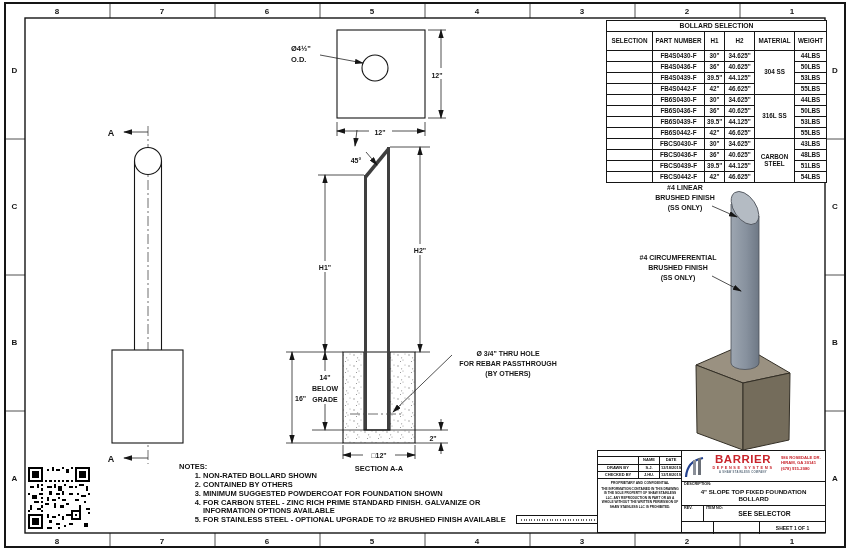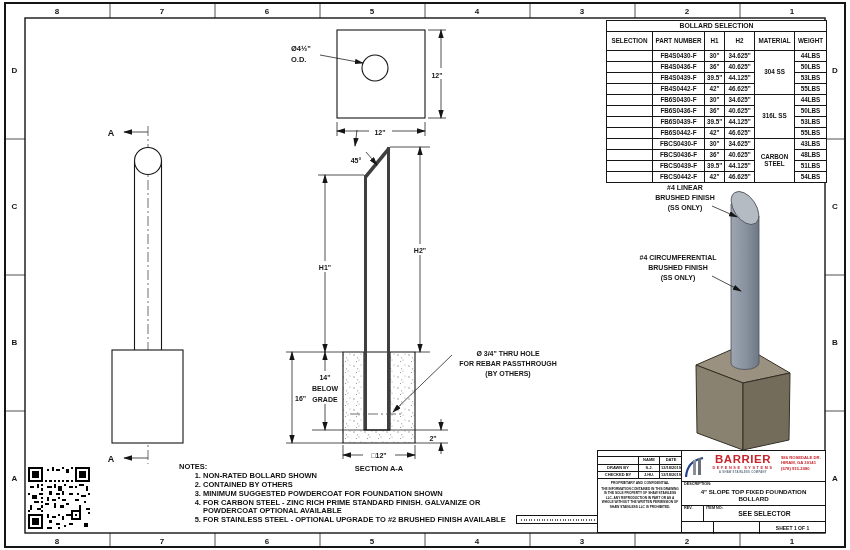--- a/index.html
+++ b/index.html
@@ -327,21 +327,21 @@
   </tbody>
     </table>
 </div>
 
 <div id="notes" class="abs">
   <div class="nt">NOTES:</div>
   <ol>
     <li>NON-RATED BOLLARD SHOWN</li>
     <li>CONTAINED BY OTHERS</li>
     <li>MINIMUM SUGGESTED POWDERCOAT FOR FOUNDATION SHOWN</li>
-    <li>FOR CARBON STEEL - ZINC RICH PRIME STANDARD FINISH. GALVANIZE OR POWDERCOAT OPTIONAL AVAILABLE</li>
+    <li>FOR CARBON STEEL - ZINC RICH PRIME STANDARD FINISH. GALVANIZE OR INFORMATION OPTIONS AVAILABLE</li>
     <li>FOR STAINLESS STEEL - OPTIONAL UPGRADE TO #2 BRUSHED FINISH AVAILABLE</li>
   </ol>
 </div>
 
 <svg class="abs" style="left:28px;top:467px" width="62" height="62" viewBox="0 0 29 29" shape-rendering="crispEdges">
   <rect width="29" height="29" fill="#fff"></rect>
   <path fill="#000" d="M0,0h7v7h-7z M22,0h7v7h-7z M0,22h7v7h-7z"></path>
   <path fill="#fff" d="M1,1h5v5h-5z M23,1h5v5h-5z M1,23h5v5h-5z"></path>
   <path fill="#000" d="M2,2h3v3h-3z M24,2h3v3h-3z M2,24h3v3h-3z"></path>
   <path fill="#000" d="M8,6h1v1h-1z M10,6h1v1h-1z M12,6h1v1h-1z M14,6h1v1h-1z M16,6h1v1h-1z M18,6h1v1h-1z M20,6h1v1h-1z

